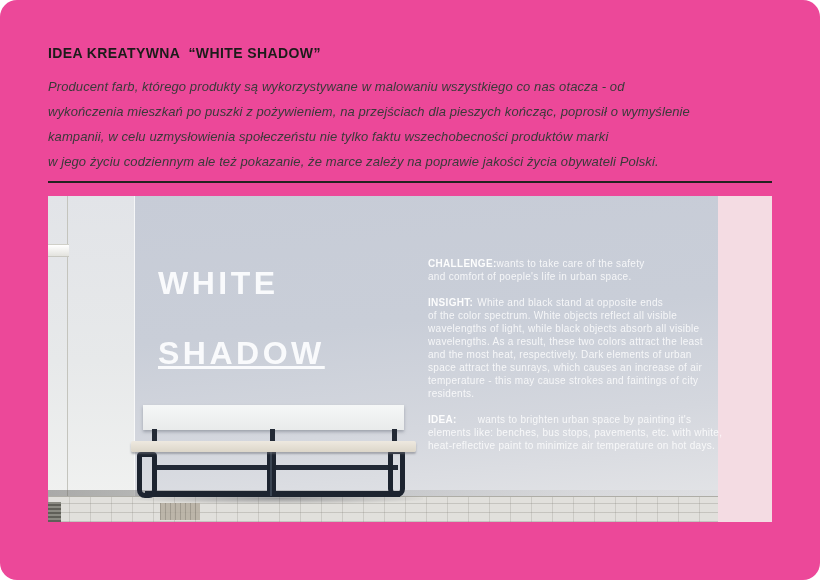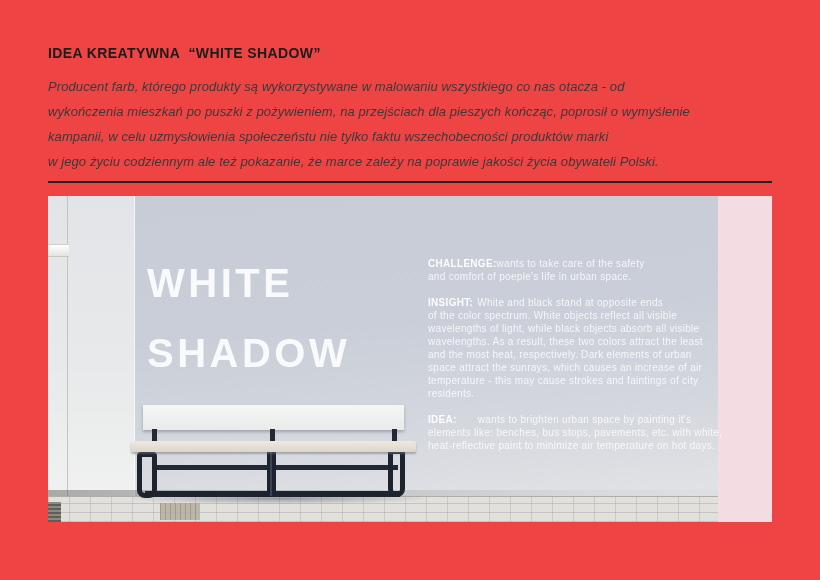--- a/index.html
+++ b/index.html
@@ -1,20 +1,20 @@
 <!DOCTYPE html>
 <html><head>
 <meta charset="utf-8">
 <style>
   * { margin:0; padding:0; box-sizing:border-box; }
   html,body { background:#ffffff; }
   body { font-family:"Liberation Sans", sans-serif; }
   .page {
-    position:relative; width:820px; height:580px; background:#ef4444;
-    padding:0 48px; overflow:hidden;
+    position:relative; width:820px; height:580px; background:#ec4899;
+    padding:0 48px; overflow:hidden;border-radius:17px;
   }
   .page-title {
     padding-top:45px; font-size:14px; font-weight:bold; color:#1c1c1a;
     letter-spacing:0.4px; white-space:pre-wrap;
   }
   .body-par {
     font-size:13px; line-height:25px; color:#3a3a3a;
     white-space:pre-wrap; letter-spacing:0.1px;font-style:italic;
   }
   .par1 { margin-top:13px; }
@@ -96,22 +96,22 @@
     border-radius:4px 4px 8px 8px;
   }
   .leg-left  { left:89px;  top:256px; width:20px; height:46px; }
   .leg-right { left:340px; top:253px; width:17px; height:48px; }
   .center-post {
     left:219px; top:256px; width:9px; height:44px;
     background:linear-gradient(90deg,#1d2430 0 3px,#3a4452 3px 5px,#1d2430 5px);
   }
   
   .headline {
-    left:99px; top:52px; width:320px;
-    font-size:40px; font-weight:bold; letter-spacing:3.5px;
+    left:110px; top:52px; width:320px;
+    font-size:32px; font-weight:bold; letter-spacing:3.5px;
     line-height:70px; color:rgba(251,252,253,0.96);
   }
   .photo-text {
     left:380px; top:61px; width:300px;
     font-size:10px; line-height:13px; letter-spacing:0.3px;
     color:rgba(255,255,255,0.82);
   }
   .photo-text p { margin:0 0 13px 0; position:static; }
   .photo-text .sec-label { font-weight:bold; color:rgba(255,255,255,0.95); }
   .photo-text .sec-text { white-space:pre-wrap; }
@@ -153,21 +153,21 @@
     <div class="back-post p3"></div>
     <div class="rail-mid"></div>
     <div class="rail-bottom"></div>
     <div class="leg-loop leg-left"></div>
     <div class="leg-loop leg-right"></div>
     <div class="center-post"></div>
     <div class="seat"></div>
 
     <div class="headline">
       <span style="display:block;">WHITE</span>
-      <span style="display:block;">SHADOW</span>
+      <span style="display:block;text-decoration:underline;">SHADOW</span>
     </div>
 
     <div class="photo-text">
       <p><span class="sec-label gap-lg">CHALLENGE:</span><span class="sec-text">wants to take care of the safety
 and comfort of poeple's life in urban space.</span></p>
       <p><span class="sec-label gap-sm">INSIGHT:</span><span class="sec-text">White and black stand at opposite ends
 of the color spectrum. White objects reflect all visible
 wavelengths of light, while black objects absorb all visible
 wavelengths. As a result, these two colors attract the least
 and the most heat, respectively. Dark elements of urban

